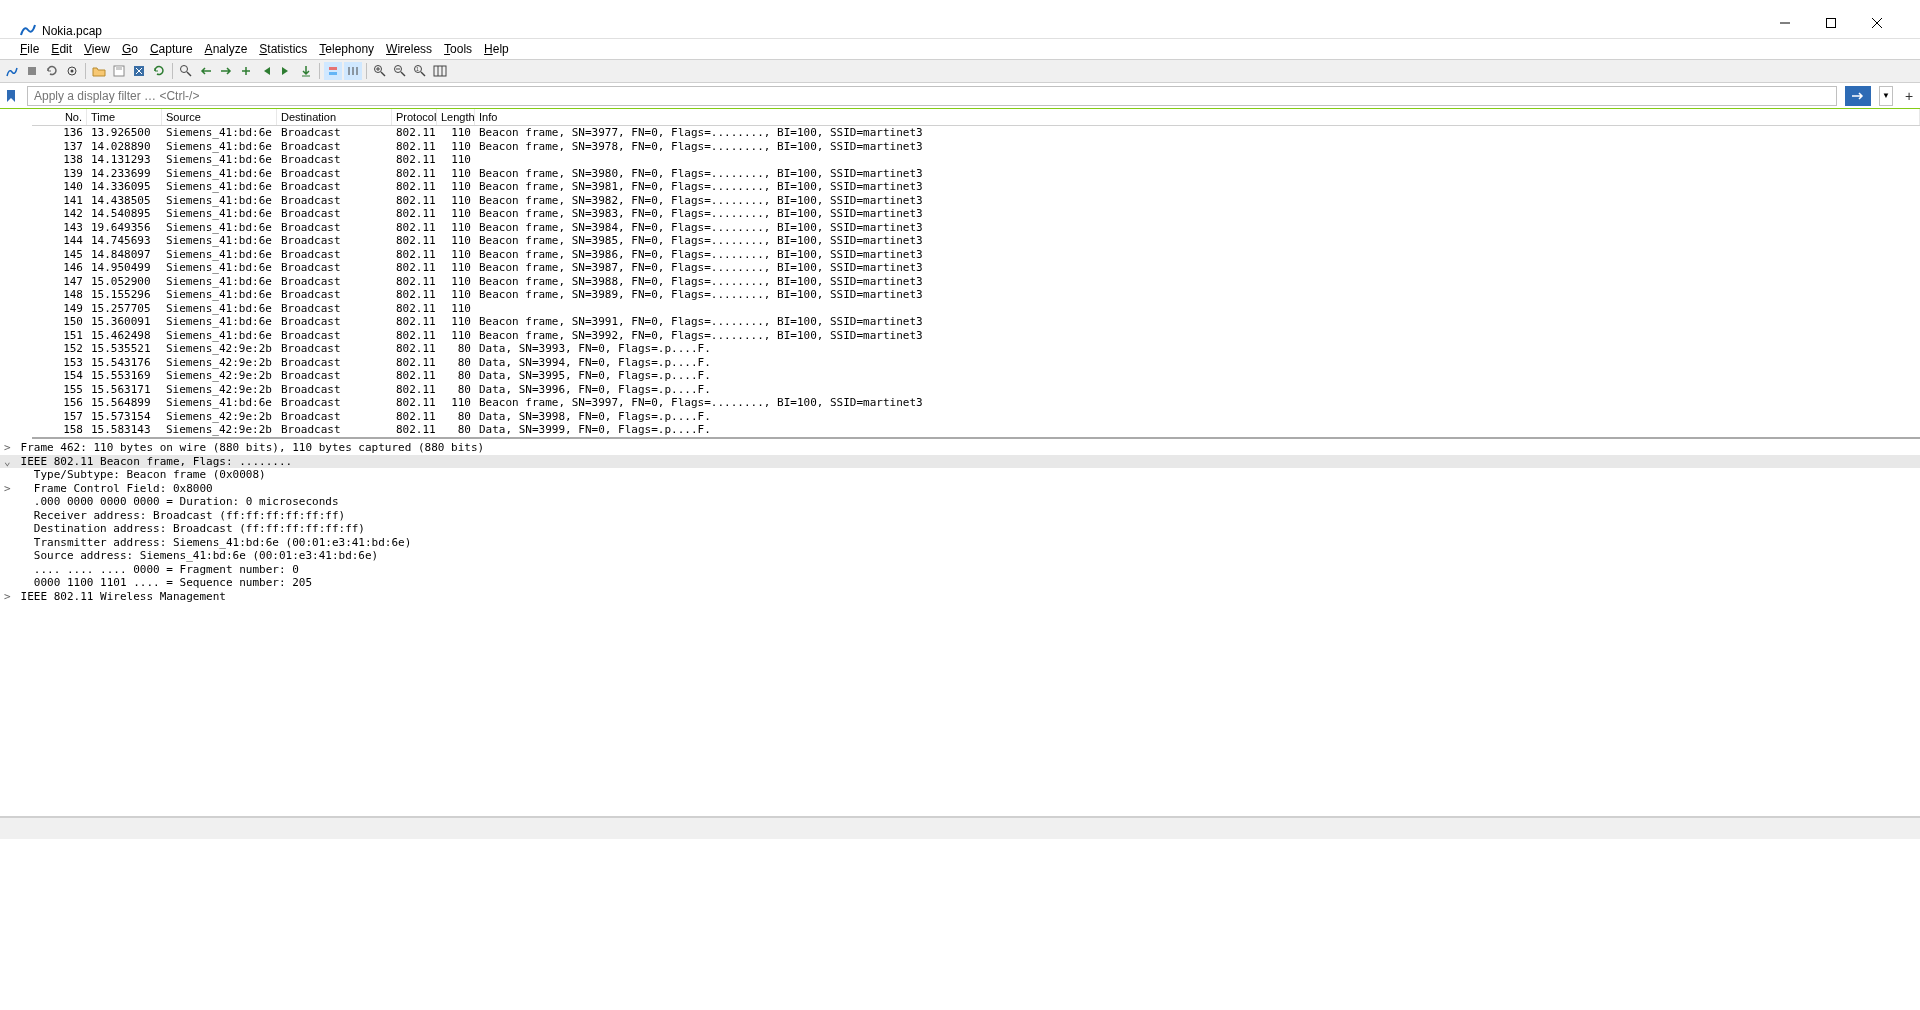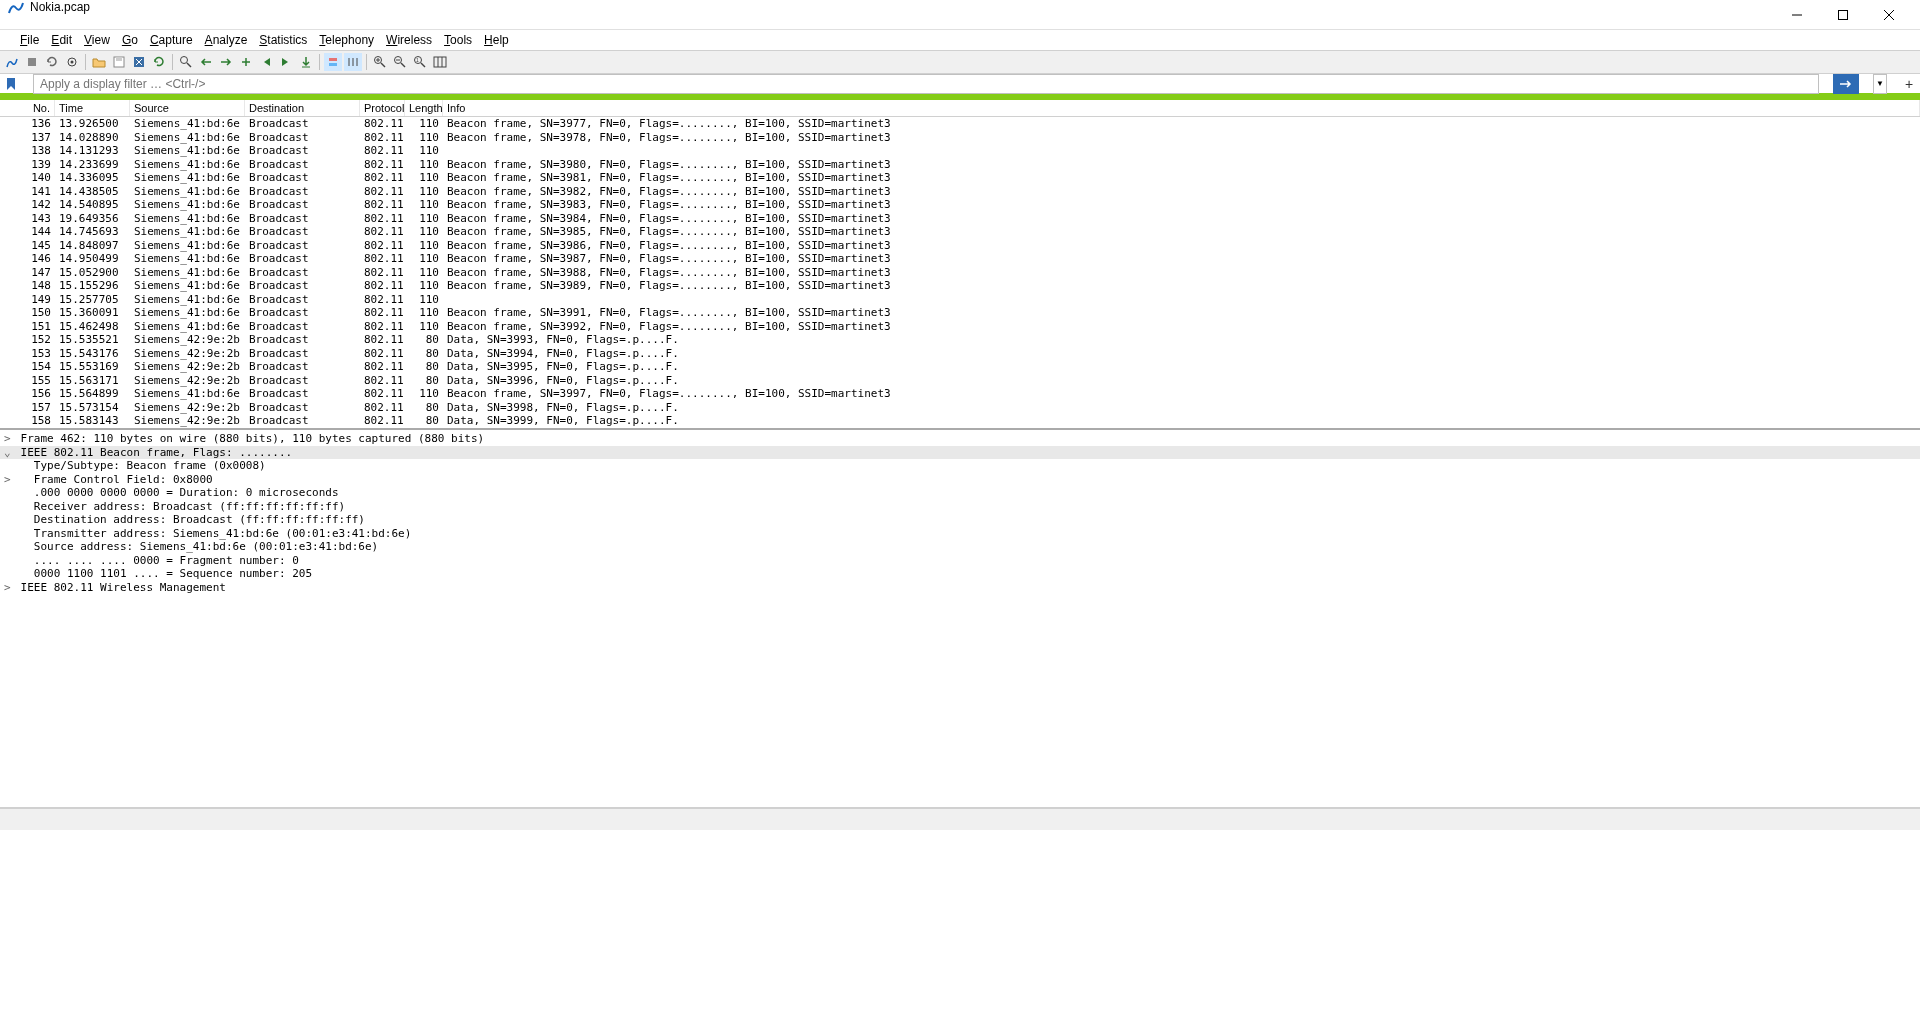--- a/index.html
+++ b/index.html
@@ -1,38 +1,38 @@
 <!DOCTYPE html>
 <html><head>
 <meta charset="utf-8">
 <style>
 * { margin: 0; padding: 0; box-sizing: border-box; }
 body { font-family: "Segoe UI", Tahoma, sans-serif; font-size: 11px; background: #fff; overflow: hidden; }
-.titlebar { height: 30px; display: flex; align-items: flex-start; padding: 0 8px; background: #fff; border-bottom: 1px solid #e0e0e0; }
+.titlebar { height: 39px; display: flex; align-items: flex-end; padding: 0 20px; background: #fff; border-bottom: 1px solid #e0e0e0; }
 .titlebar .app-icon { width: 16px; height: 16px; margin-right: 6px; display: inline-flex; align-items: center; justify-content: center; }
 .titlebar .title { font-size: 12px; color: #000; }
 .titlebar .winbtns { margin-left: auto; display: flex; gap: 0; }
 .titlebar .winbtn { width: 46px; height: 30px; display: flex; align-items: center; justify-content: center; cursor: pointer; }
 
 .menubar { height: 20px; display: flex; align-items: center; padding: 0 14px; background: #fff; font-size: 12px; }
 .menubar .menu { padding: 2px 6px; cursor: pointer; }
 .menubar .menu .ul { text-decoration: underline; }
 
 .toolbar { height: 24px; display: flex; align-items: center; padding: 1px 3px; background: #f0f0f0; border-top: 1px solid #d0d0d0; border-bottom: 1px solid #d0d0d0; gap: 2px; }
 .toolbar .tbtn { width: 18px; height: 18px; display: flex; align-items: center; justify-content: center; cursor: pointer; border: 1px solid transparent; }
 .toolbar .sep { width: 1px; height: 16px; background: #c0c0c0; margin: 0 2px; }
 
-.filterbar { height: 26px; display: flex; align-items: center; padding: 2px 3px; background: #fff; border-bottom: 7px solid #84cc16; gap: 14px; }
+.filterbar { height: 26px; display: flex; align-items: center; padding: 2px 3px; background: #fff; border-bottom: 1px solid #84cc16; gap: 8px; }
 .filterbar .bmk { width: 16px; height: 16px; display: flex; align-items: center; justify-content: center; cursor: pointer; }
 .filterbar input { flex: 1; height: 20px; border: 1px solid #c0c0c0; padding: 0 6px; font-size: 12px; color: #888; }
 .filterbar .arrow { width: 26px; height: 20px; background: #2d6bb5; display: flex; align-items: center; justify-content: center; cursor: pointer; color: #fff; }
 .filterbar .drop { width: 14px; height: 20px; border: 1px solid #c0c0c0; display: flex; align-items: center; justify-content: center; cursor: pointer; font-size: 8px; }
 .filterbar .plus { width: 16px; height: 20px; display: flex; align-items: center; justify-content: center; cursor: pointer; font-size: 14px; color: #333; }
 
-.packet-list { height: 330px; overflow-y: scroll; border-bottom: 2px solid #aaa; position: relative; }
+.packet-list { height: 330px; overflow-y: scroll; border-bottom: 2px solid #aaa; position: relative; margin-left: 32px; }
 .packet-header { display: flex; background: #fff; border-bottom: 1px solid #d0d0d0; font-size: 11px; position: sticky; top: 0; }
 .packet-header .col { padding: 2px 4px; border-right: 1px solid #e8e8e8; }
 .packet-rows { font-family: Consolas, monospace; font-size: 11px; }
 .packet-row { display: flex; height: 13.5px; white-space: pre; cursor: pointer; }
 .packet-row .c { overflow: hidden; padding: 0 4px; }
 
 .c-no { width: 55px; text-align: right; }
 .c-time { width: 75px; }
 .c-src { width: 115px; }
 .c-dst { width: 115px; }

